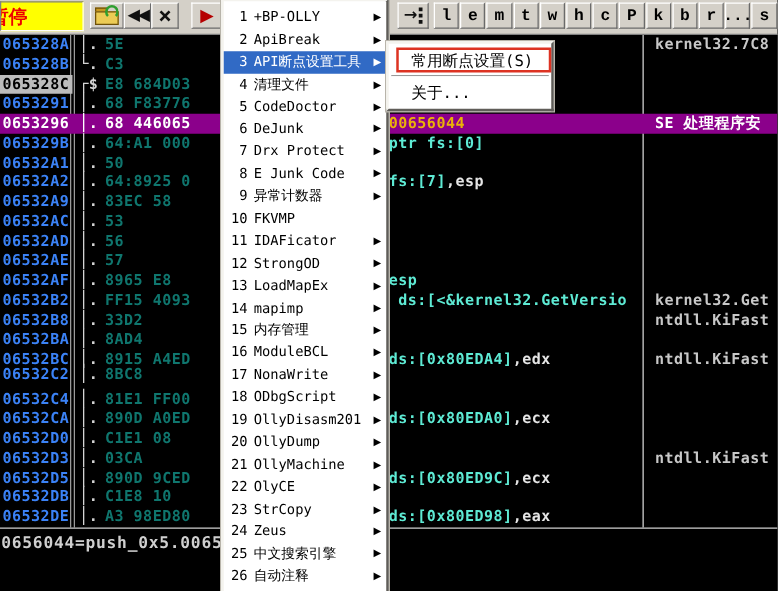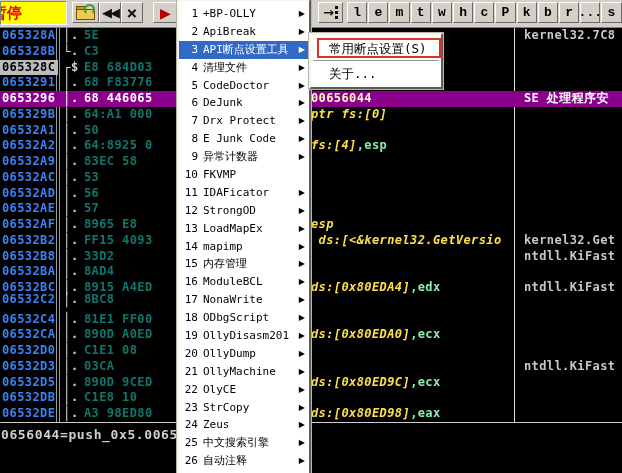--- a/index.html
+++ b/index.html
@@ -60,23 +60,23 @@
     white-space:pre;
   }
   .drow span{position:absolute; top:0;}
   .addr{left:2px; color:#3b82f6;}
   .addr.asel{left:0; padding:0 3px 0 2px; background:#bcbcbc; color:#000;}
   .brace{left:63px; color:#d4d4d4; font-size:13px;}
   .mark{left:71px; color:#d4d4d4;}
   .hex{left:84px; color:#0f766e;}
   .codewrap{left:311px;}
   .codewrap b{font-weight:bold;}
-  .codem{color:#fde047;font-style:italic;}
-  .codeg{color:#86efac;}
-  .codew{color:#fef9c3;}
+  .codem{color:#5eead4;}
+  .codeg{color:#e5e5e5;}
+  .codew{color:#eab308;}
   .cmt{left:524px; color:#c8c8c8;}
   .drow.hl{background:#8b008b;}
   .drow.hl .addr,.drow.hl .hex,.drow.hl .mark,.drow.hl .brace,.drow.hl .cmt{color:#fff;}
   .infotext{
     position:absolute; left:1px; top:399px; font-size:13px; font-weight:bold;
     color:#cfcfcf; letter-spacing:0.6px; white-space:pre;
   }
   
   .menu{
     position:absolute; left:177px; top:-1px; width:134px; height:476px;
@@ -170,21 +170,21 @@
     <div class="vline cmtline"></div>
     <div class="infoline"></div>
     <div>
         <div class="drow" style="top: 0px;"><span class="addr">065328A</span><span class="brace">│</span><span class="mark">.</span><span class="hex">5E</span><span class="cmt">kernel32.7C8</span></div>
         <div class="drow" style="top: 15.75px;"><span class="addr">065328B</span><span class="brace">└</span><span class="mark">.</span><span class="hex">C3</span></div>
         <div class="drow" style="top: 31.5px;"><span class="addr asel">065328C</span><span class="brace">┌</span><span class="mark">$</span><span class="hex">E8 684D03</span></div>
         <div class="drow" style="top: 47.25px;"><span class="addr">0653291</span><span class="brace">│</span><span class="mark">.</span><span class="hex">68 F83776</span></div>
         <div class="drow hl" style="top: 63px;"><span class="addr">0653296</span><span class="brace">│</span><span class="mark">.</span><span class="hex">68 446065</span><span class="codewrap"><b class="codew">00656044</b></span><span class="cmt">SE 处理程序安</span></div>
         <div class="drow" style="top: 78.75px;"><span class="addr">065329B</span><span class="brace">│</span><span class="mark">.</span><span class="hex">64:A1 000</span><span class="codewrap"><b class="codem">ptr fs:[0]</b></span></div>
         <div class="drow" style="top: 94.5px; text-align: right;"><span class="addr">06532A1</span><span class="brace">│</span><span class="mark">.</span><span class="hex">50</span></div>
-        <div class="drow" style="top: 110.25px;"><span class="addr">06532A2</span><span class="brace">│</span><span class="mark">.</span><span class="hex">64:8925 0</span><span class="codewrap"><b class="codem">fs:[4]</b><b class="codeg">,esp</b></span></div>
+        <div class="drow" style="top: 110.25px;"><span class="addr">06532A2</span><span class="brace">│</span><span class="mark">.</span><span class="hex">64:8925 0</span><span class="codewrap"><b class="codem">fs:[7]</b><b class="codeg">,esp</b></span></div>
         <div class="drow" style="top: 126px;"><span class="addr">06532A9</span><span class="brace">│</span><span class="mark">.</span><span class="hex">83EC 58</span></div>
         <div class="drow" style="top: 141.75px;"><span class="addr">06532AC</span><span class="brace">│</span><span class="mark">.</span><span class="hex">53</span></div>
         <div class="drow" style="top: 157.5px;"><span class="addr">06532AD</span><span class="brace">│</span><span class="mark">.</span><span class="hex">56</span></div>
         <div class="drow" style="top: 173.25px;"><span class="addr">06532AE</span><span class="brace">│</span><span class="mark">.</span><span class="hex">57</span></div>
         <div class="drow" style="top: 189px; padding-left: 13px;"><span class="addr">06532AF</span><span class="brace">│</span><span class="mark">.</span><span class="hex">8965 E8</span><span class="codewrap"><b class="codem">esp</b></span></div>
         <div class="drow" style="top: 204.75px;"><span class="addr">06532B2</span><span class="brace">│</span><span class="mark">.</span><span class="hex">FF15 4093</span><span class="codewrap"><b class="codem"> ds:[&lt;&amp;kernel32.GetVersio</b></span><span class="cmt">kernel32.Get</span></div>
         <div class="drow" style="top: 220.5px;"><span class="addr">06532B8</span><span class="brace">│</span><span class="mark">.</span><span class="hex">33D2</span><span class="cmt">ntdll.KiFast</span></div>
         <div class="drow" style="top: 236.25px;"><span class="addr">06532BA</span><span class="brace">│</span><span class="mark">.</span><span class="hex">8AD4</span></div>
         <div class="drow" style="top: 252px;"><span class="addr">06532BC</span><span class="brace">│</span><span class="mark">.</span><span class="hex">8915 A4ED</span><span class="codewrap"><b class="codem">ds:[0x80EDA4]</b><b class="codeg">,edx</b></span><span class="cmt">ntdll.KiFast</span></div>
         <div class="drow" style="top: 264px;"><span class="addr">06532C2</span><span class="brace">│</span><span class="mark">.</span><span class="hex">8BC8</span></div>

